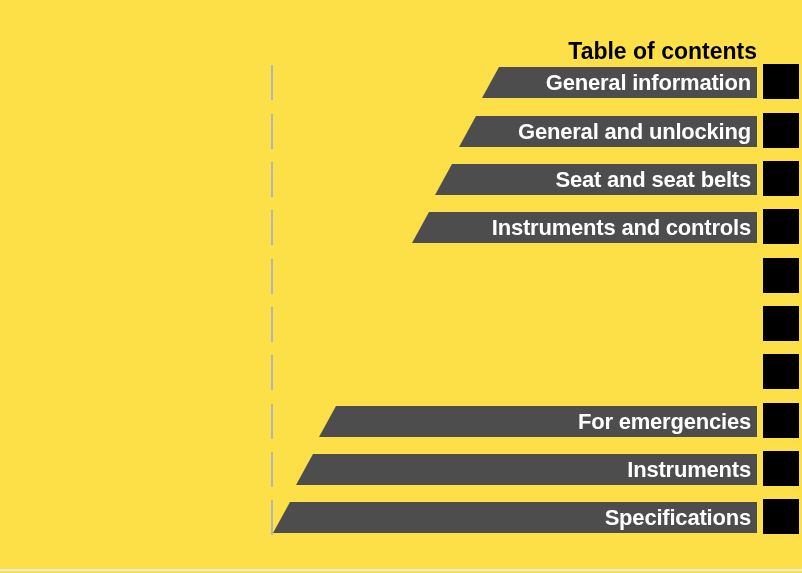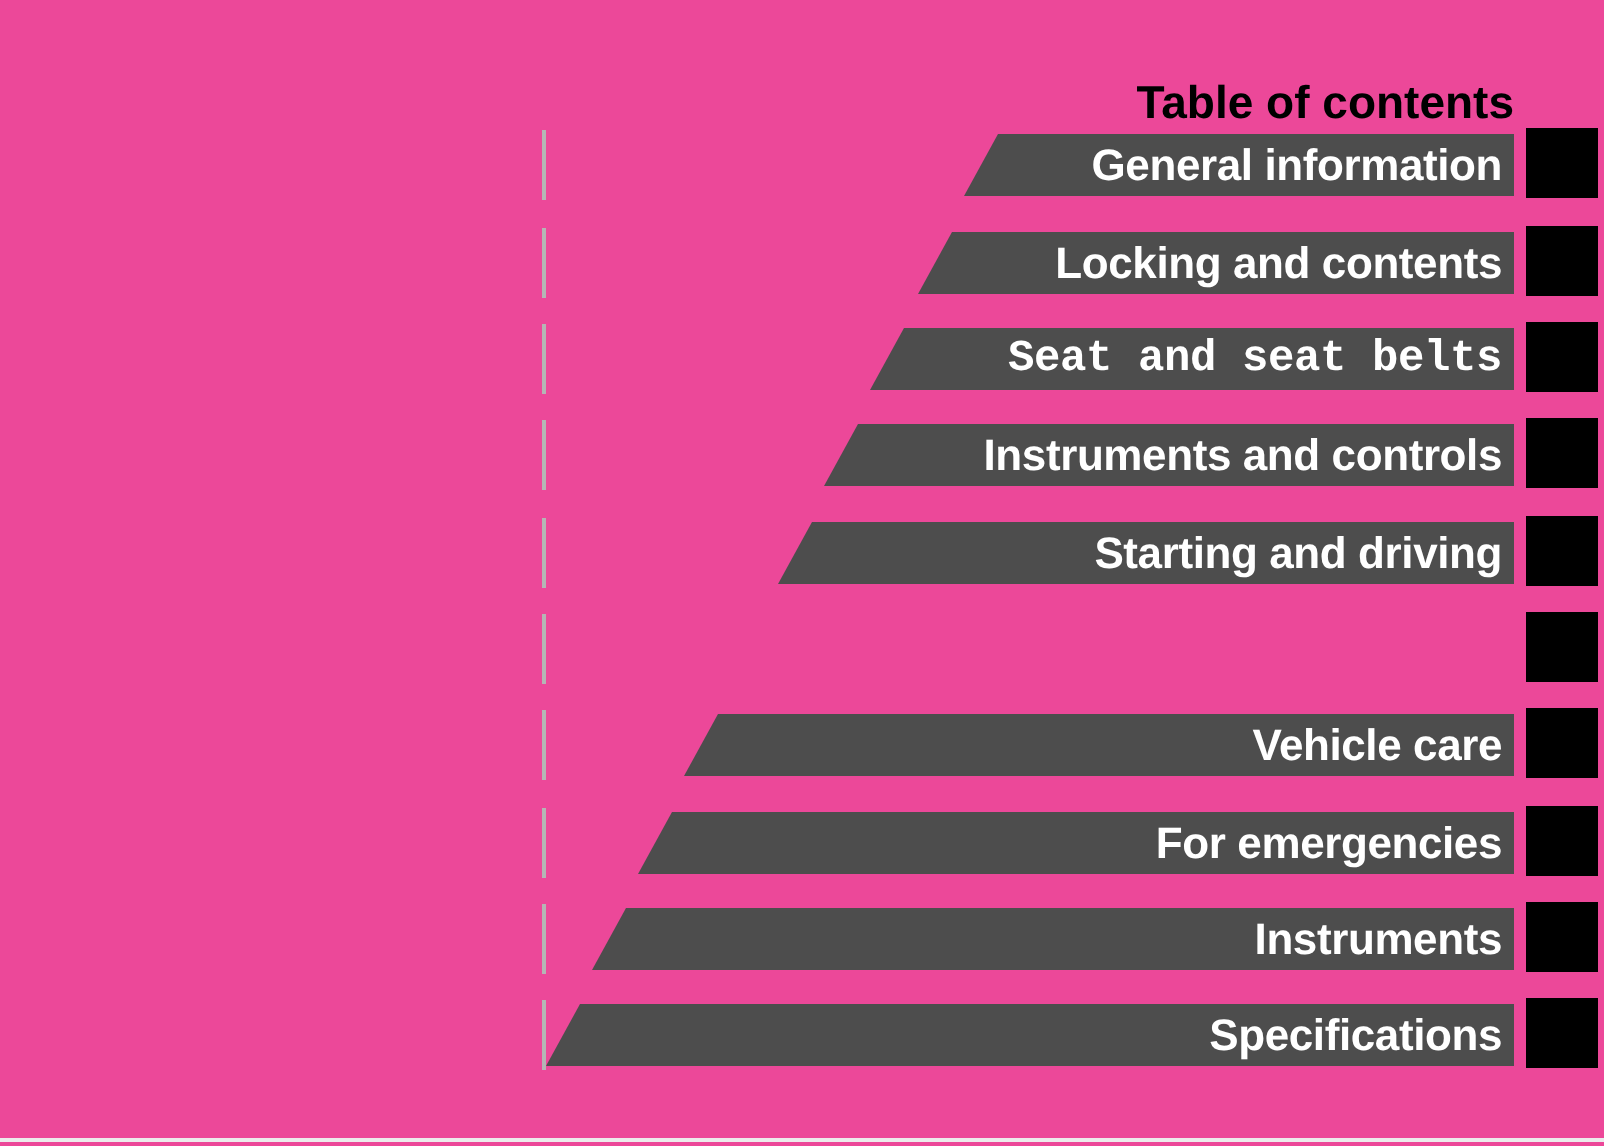--- a/index.html
+++ b/index.html
@@ -4,21 +4,21 @@
 <style>
   html, body {
     margin: 0;
     padding: 0;
     background: #ffffff;
   }
   .page {
     position: relative;
     width: 802px;
     height: 573px;
-    background: #ec4899;
+    background: #fde047;
     overflow: hidden;
     font-family: "Liberation Sans", sans-serif;
   }
   .title {
     position: absolute;
     top: 38px;
     right: 45px;
     margin: 0;
     font-size: 23px;
     font-weight: bold;
@@ -88,54 +88,48 @@
       <div class="row" style="top: 67px;">
     <span class="dash"></span>
     <div class="bar" style="width: 275px;">
       <span class="bar-label">General information</span>
     </div>
     <div class="tab"></div>
   </div>
       <div class="row" style="top: 116px;">
     <span class="dash"></span>
     <div class="bar" style="width: 298px;">
-      <span class="bar-label">Locking and contents</span>
+      <span class="bar-label">General and unlocking</span>
     </div>
     <div class="tab"></div>
   </div>
-      <div class="row" style="top: 164px; font-family: Liberation Mono, monospace;">
+      <div class="row" style="top: 164px;">
     <span class="dash"></span>
     <div class="bar" style="width: 322px;">
       <span class="bar-label">Seat and seat belts</span>
     </div>
     <div class="tab"></div>
   </div>
       <div class="row" style="top: 212px;">
     <span class="dash"></span>
     <div class="bar" style="width: 345px;">
       <span class="bar-label">Instruments and controls</span>
     </div>
     <div class="tab"></div>
   </div>
       <div class="row" style="top: 261px;">
     <span class="dash"></span>
-    <div class="bar" style="width: 368px;">
-      <span class="bar-label">Starting and driving</span>
-    </div>
     <div class="tab"></div>
   </div>
       <div class="row" style="top: 309px;">
     <span class="dash"></span>
     <div class="tab"></div>
   </div>
       <div class="row" style="top: 357px;">
     <span class="dash"></span>
-    <div class="bar" style="width: 415px;">
-      <span class="bar-label">Vehicle care</span>
-    </div>
     <div class="tab"></div>
   </div>
       <div class="row" style="top: 406px;">
     <span class="dash"></span>
     <div class="bar" style="width: 438px;">
       <span class="bar-label">For emergencies</span>
     </div>
     <div class="tab"></div>
   </div>
       <div class="row" style="top: 454px;">

